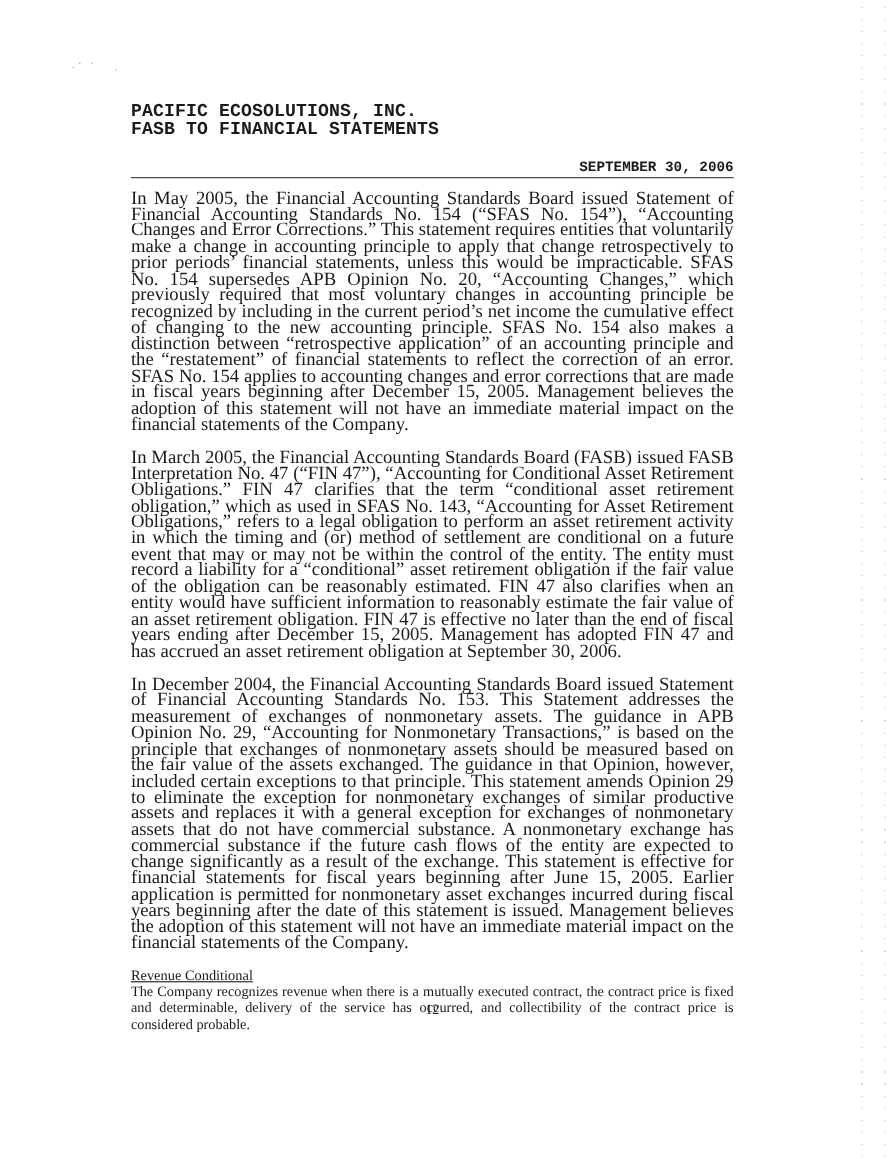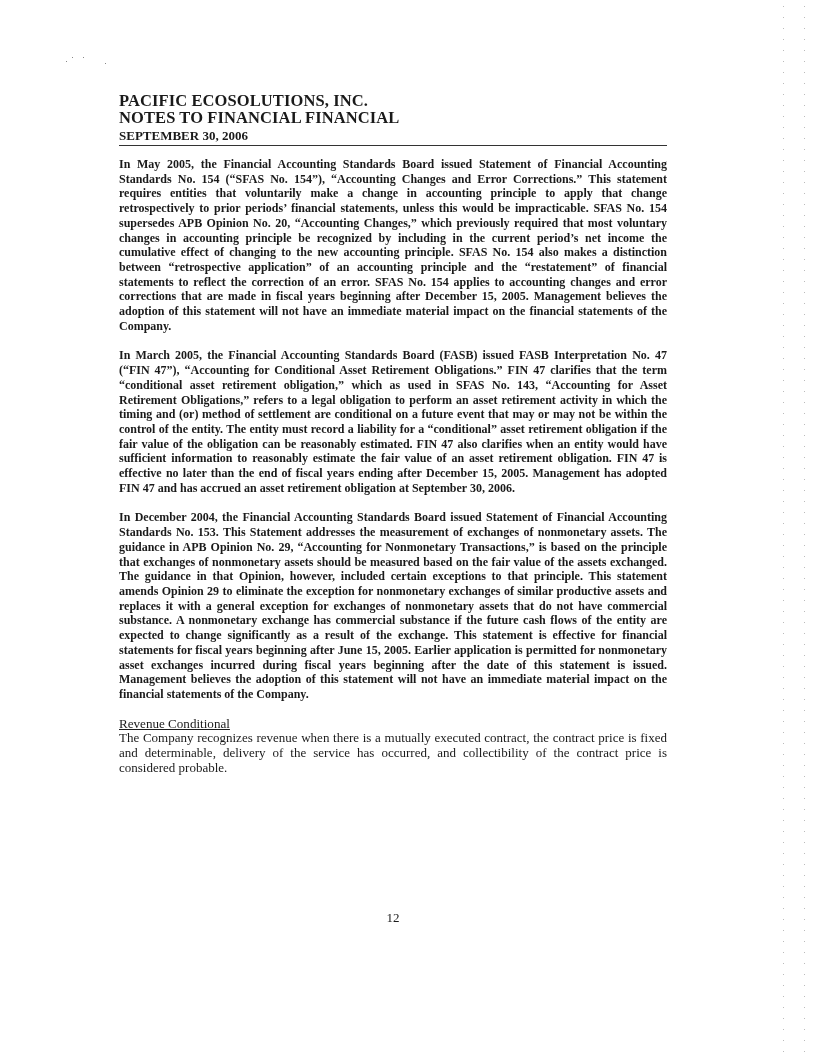--- a/index.html
+++ b/index.html
@@ -2,27 +2,27 @@
 <html><head>
 <meta charset="utf-8">
 <style>
   html, body { margin: 0; padding: 0; background: #ffffff; }
   body { width: 814px; height: 1054px; position: relative; overflow: hidden; }
   .page {
     position: absolute; left: 119px; top: 92px; width: 548px;
     font-family: "Liberation Serif", "DejaVu Serif", serif;
     color: #1a1a1a;
   }
-  .hdr { font-weight: bold; line-height: 17px; }
+  .hdr { font-weight: bold; line-height: 17px; font-family: Liberation Mono, monospace; }
   .hdr .l1, .hdr .l2 { font-size: 16.5px; letter-spacing: 0.1px; display: block; }
-  .hdr .l3 { font-size: 13px; display: block; margin-top: 1px; }
+  .hdr .l3 { font-size: 13px; display: block; margin-top: 17px; text-align: right; }
   .rule { height: 0; border-top: 1.3px solid #333; margin-top: 1px; width: 548px; }
   .para {
-    font-size: 12px; line-height: 14.7px; text-align: justify;
-    margin: 11px 0 0 0; text-align-last: left; font-weight: bold;
+    font-size: 17px; line-height: 14.7px; text-align: justify;
+    margin: 11px 0 0 0; text-align-last: left;
   }
   .para + .para { margin-top: 15px; }
   .sec-title { font-size: 13.1px; line-height: 14.7px; text-decoration: underline; margin-top: 15px; display: block; }
   .sec-para { font-size: 13px; line-height: 14.7px; text-align: justify; margin: 0; }
   .pagenum { position: absolute; left: 0; width: 548px; top: 818px; text-align: center; font-size: 13px; }
   .speck { position: absolute; background: #888; width: 1px; height: 1px; }
   .dots { position: absolute; top: 0; width: 1px; height: 1054px;
     background: repeating-linear-gradient(to bottom, transparent 0 6px, #bbb 6px 7px, transparent 7px 11px); }
 </style>
 </head>
@@ -31,21 +31,21 @@
 <div class="speck" style="left:66px;top:61px;"></div>
 <div class="speck" style="left:72px;top:57px;"></div>
 <div class="speck" style="left:83px;top:57px;"></div>
 <div class="speck" style="left:105px;top:63px;"></div>
 <div class="dots" style="left:783px;"></div>
 <div class="dots" style="left:804px;"></div>
 
 <div class="page">
   <div class="hdr">
     <span class="l1">PACIFIC ECOSOLUTIONS, INC.</span>
-    <span class="l2">NOTES TO FINANCIAL FINANCIAL</span>
+    <span class="l2">FASB TO FINANCIAL STATEMENTS</span>
     <span class="l3">SEPTEMBER 30, 2006</span>
   </div>
   <div class="rule"></div>
 
   <p class="para">In May 2005, the Financial Accounting Standards Board issued Statement of Financial Accounting Standards No. 154 (“SFAS No. 154”), “Accounting Changes and Error Corrections.” This statement requires entities that voluntarily make a change in accounting principle to apply that change retrospectively to prior periods’ financial statements, unless this would be impracticable. SFAS No. 154 supersedes APB Opinion No. 20, “Accounting Changes,” which previously required that most voluntary changes in accounting principle be recognized by including in the current period’s net income the cumulative effect of changing to the new accounting principle.  SFAS No. 154 also makes a distinction between “retrospective application” of an accounting principle and the “restatement” of financial statements to reflect the correction of an error.  SFAS No. 154 applies to accounting changes and error corrections that are made in fiscal years beginning after December 15, 2005. Management believes the adoption of this statement will not have an immediate material impact on the financial statements of the Company.</p>
   <p class="para">In March 2005, the Financial Accounting Standards Board (FASB) issued FASB Interpretation No. 47 (“FIN 47”), “Accounting for Conditional Asset Retirement Obligations.” FIN 47 clarifies that the term “conditional asset retirement obligation,” which as used in SFAS No. 143, “Accounting for Asset Retirement Obligations,” refers to a legal obligation to perform an asset retirement activity in which the timing and (or) method of settlement are conditional on a future event that may or may not be within the control of the entity. The entity must record a liability for a “conditional” asset retirement obligation if the fair value of the obligation can be reasonably estimated. FIN 47 also clarifies when an entity would have sufficient information to reasonably estimate the fair value of an asset retirement obligation.  FIN 47 is effective no later than the end of fiscal years ending after December 15, 2005. Management has adopted FIN 47 and has accrued an asset retirement obligation at September 30, 2006.</p>
   <p class="para">In December 2004, the Financial Accounting Standards Board issued Statement of Financial Accounting Standards No. 153. This Statement addresses the measurement of exchanges of nonmonetary assets. The guidance in APB Opinion No. 29, “Accounting for Nonmonetary Transactions,” is based on the principle that exchanges of nonmonetary assets should be measured based on the fair value of the assets exchanged. The guidance in that Opinion, however, included certain exceptions to that principle. This statement amends Opinion 29 to eliminate the exception for nonmonetary exchanges of similar productive assets and replaces it with a general exception for exchanges of nonmonetary assets that do not have commercial substance. A nonmonetary exchange has commercial substance if the future cash flows of the entity are expected to change significantly as a result of the exchange. This statement is effective for financial statements for fiscal years beginning after June 15, 2005. Earlier application is permitted for nonmonetary asset exchanges incurred during fiscal years beginning after the date of this statement is issued. Management believes the adoption of this statement will not have an immediate material impact on the financial statements of the Company.</p>
 
   <span class="sec-title">Revenue Conditional</span>
   <p class="sec-para">The Company recognizes revenue when there is a mutually executed contract, the contract price is fixed and determinable, delivery of the service has occurred, and collectibility of the contract price is considered probable.</p>

